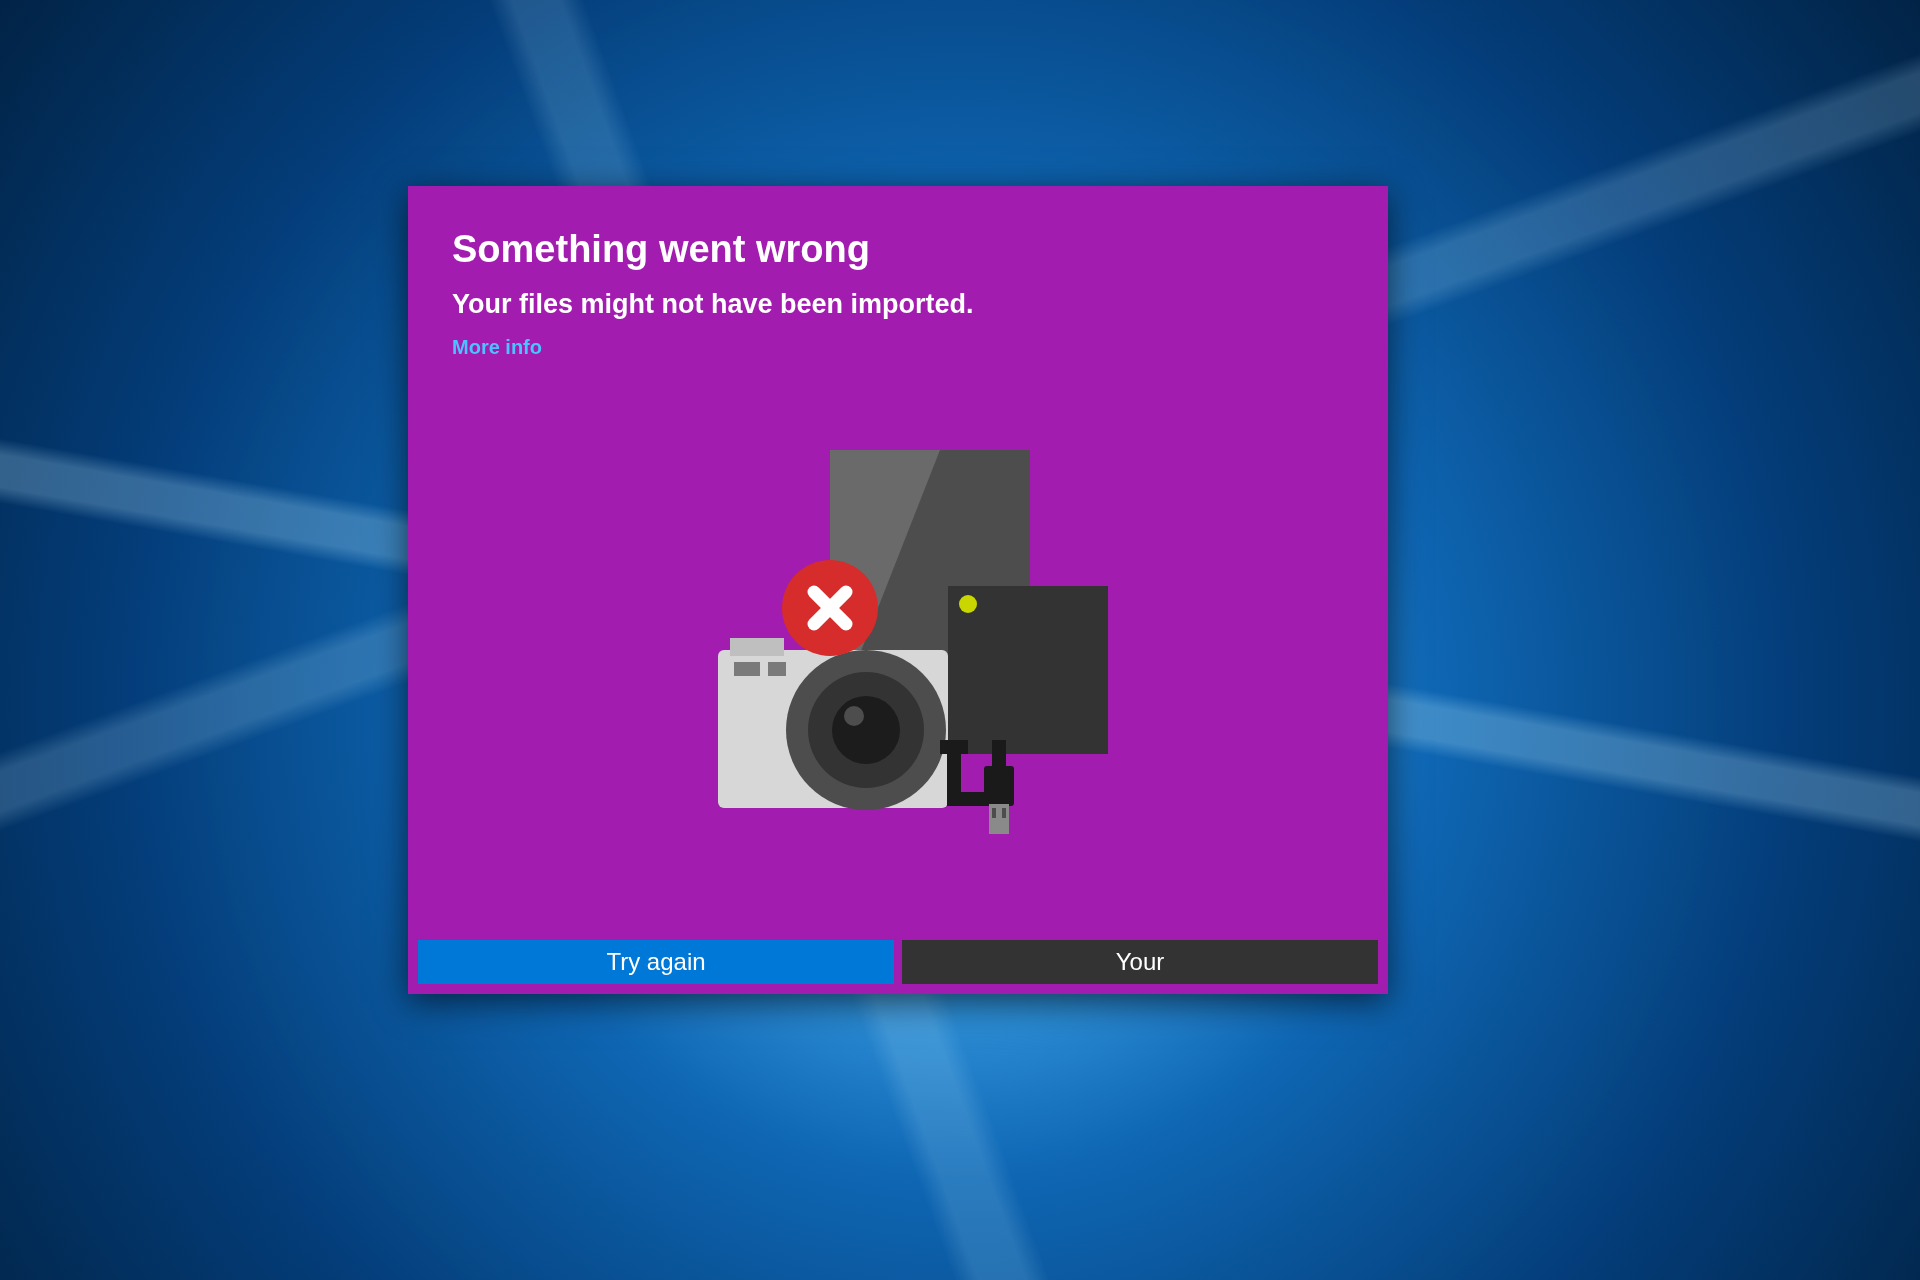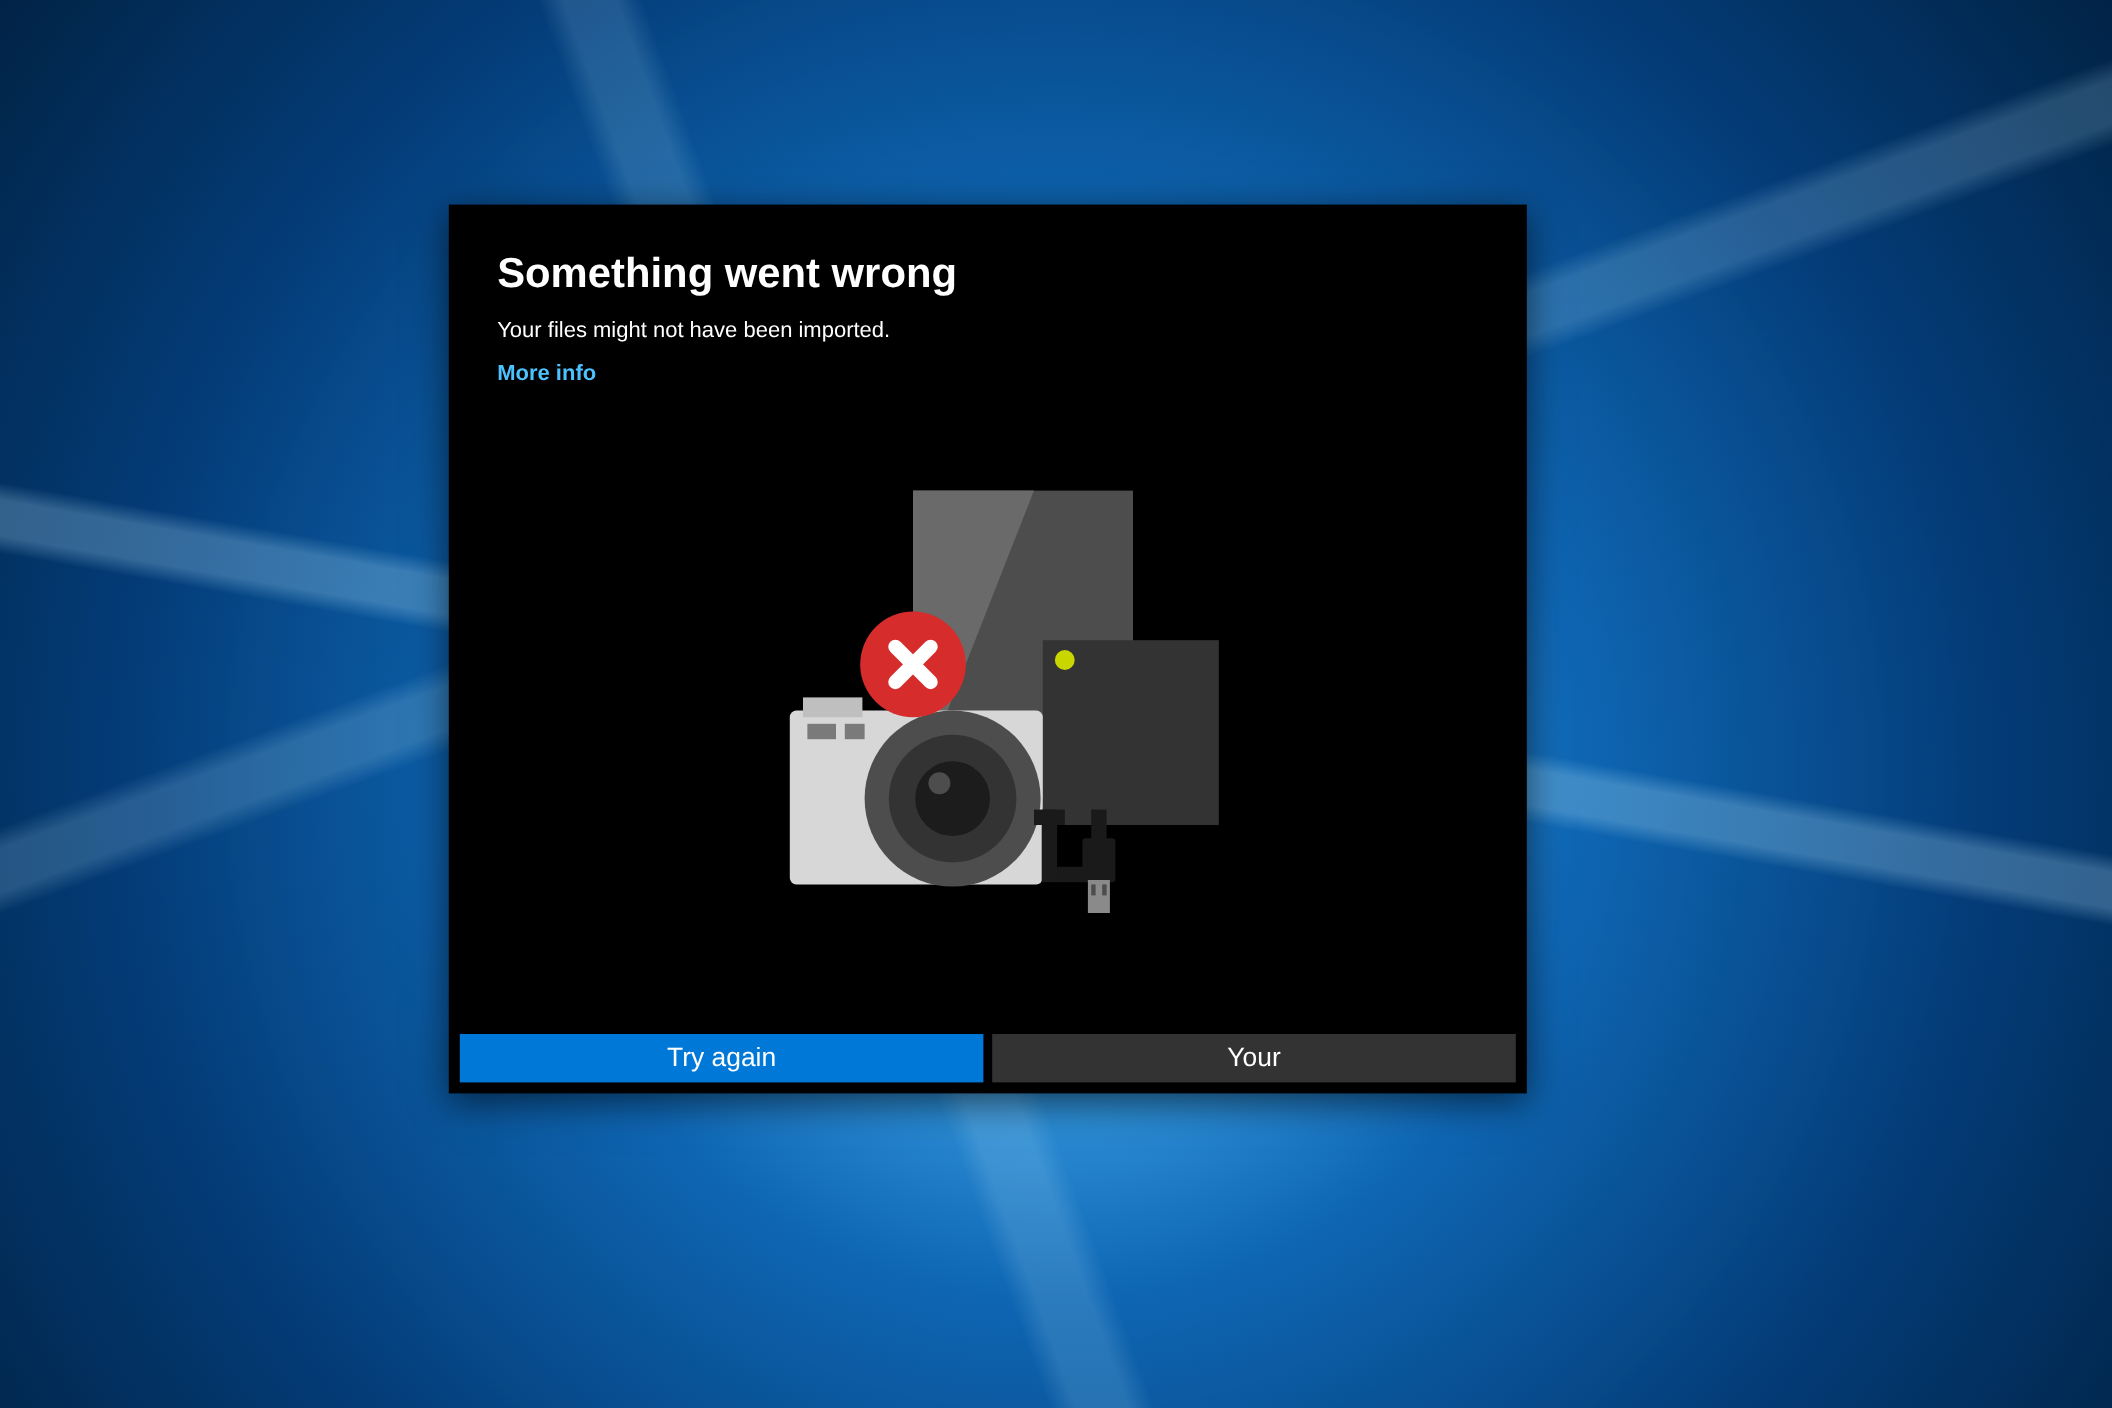--- a/index.html
+++ b/index.html
@@ -33,21 +33,21 @@
       linear-gradient(70deg, transparent 40%, rgba(200,235,255,.15) 41% 43%, transparent 44%);
     mix-blend-mode: screen;
   }
 
   .dialog {
     position: absolute;
     left: 408px;
     top: 186px;
     width: 980px;
     height: 808px;
-    background: #000000;
+    background: #a21caf;
     box-shadow: 0 8px 32px rgba(0,0,0,.6);
     display: flex;
     flex-direction: column;
     box-sizing: border-box;
   }
 
   .dialog-body {
     flex: 1;
     padding: 42px 44px 20px 44px;
     display:flex;
@@ -55,22 +55,22 @@
     box-sizing: border-box;
   }
 
   .title {
     font-size: 38px;
     font-weight: 600;
     color: #fff;
     margin: 0 0 18px 0;
   }
   .message {
-    font-size: 20px;
-    font-weight: 400;
+    font-size: 27px;
+    font-weight: 700;
     color: #fff;
     margin: 0 0 16px 0;
   }
   .more-info {
     font-size: 20px;
     font-weight: 700;
     color: #4cc2ff;
     cursor: pointer;
     text-decoration: none;
     margin-bottom: 10px;

